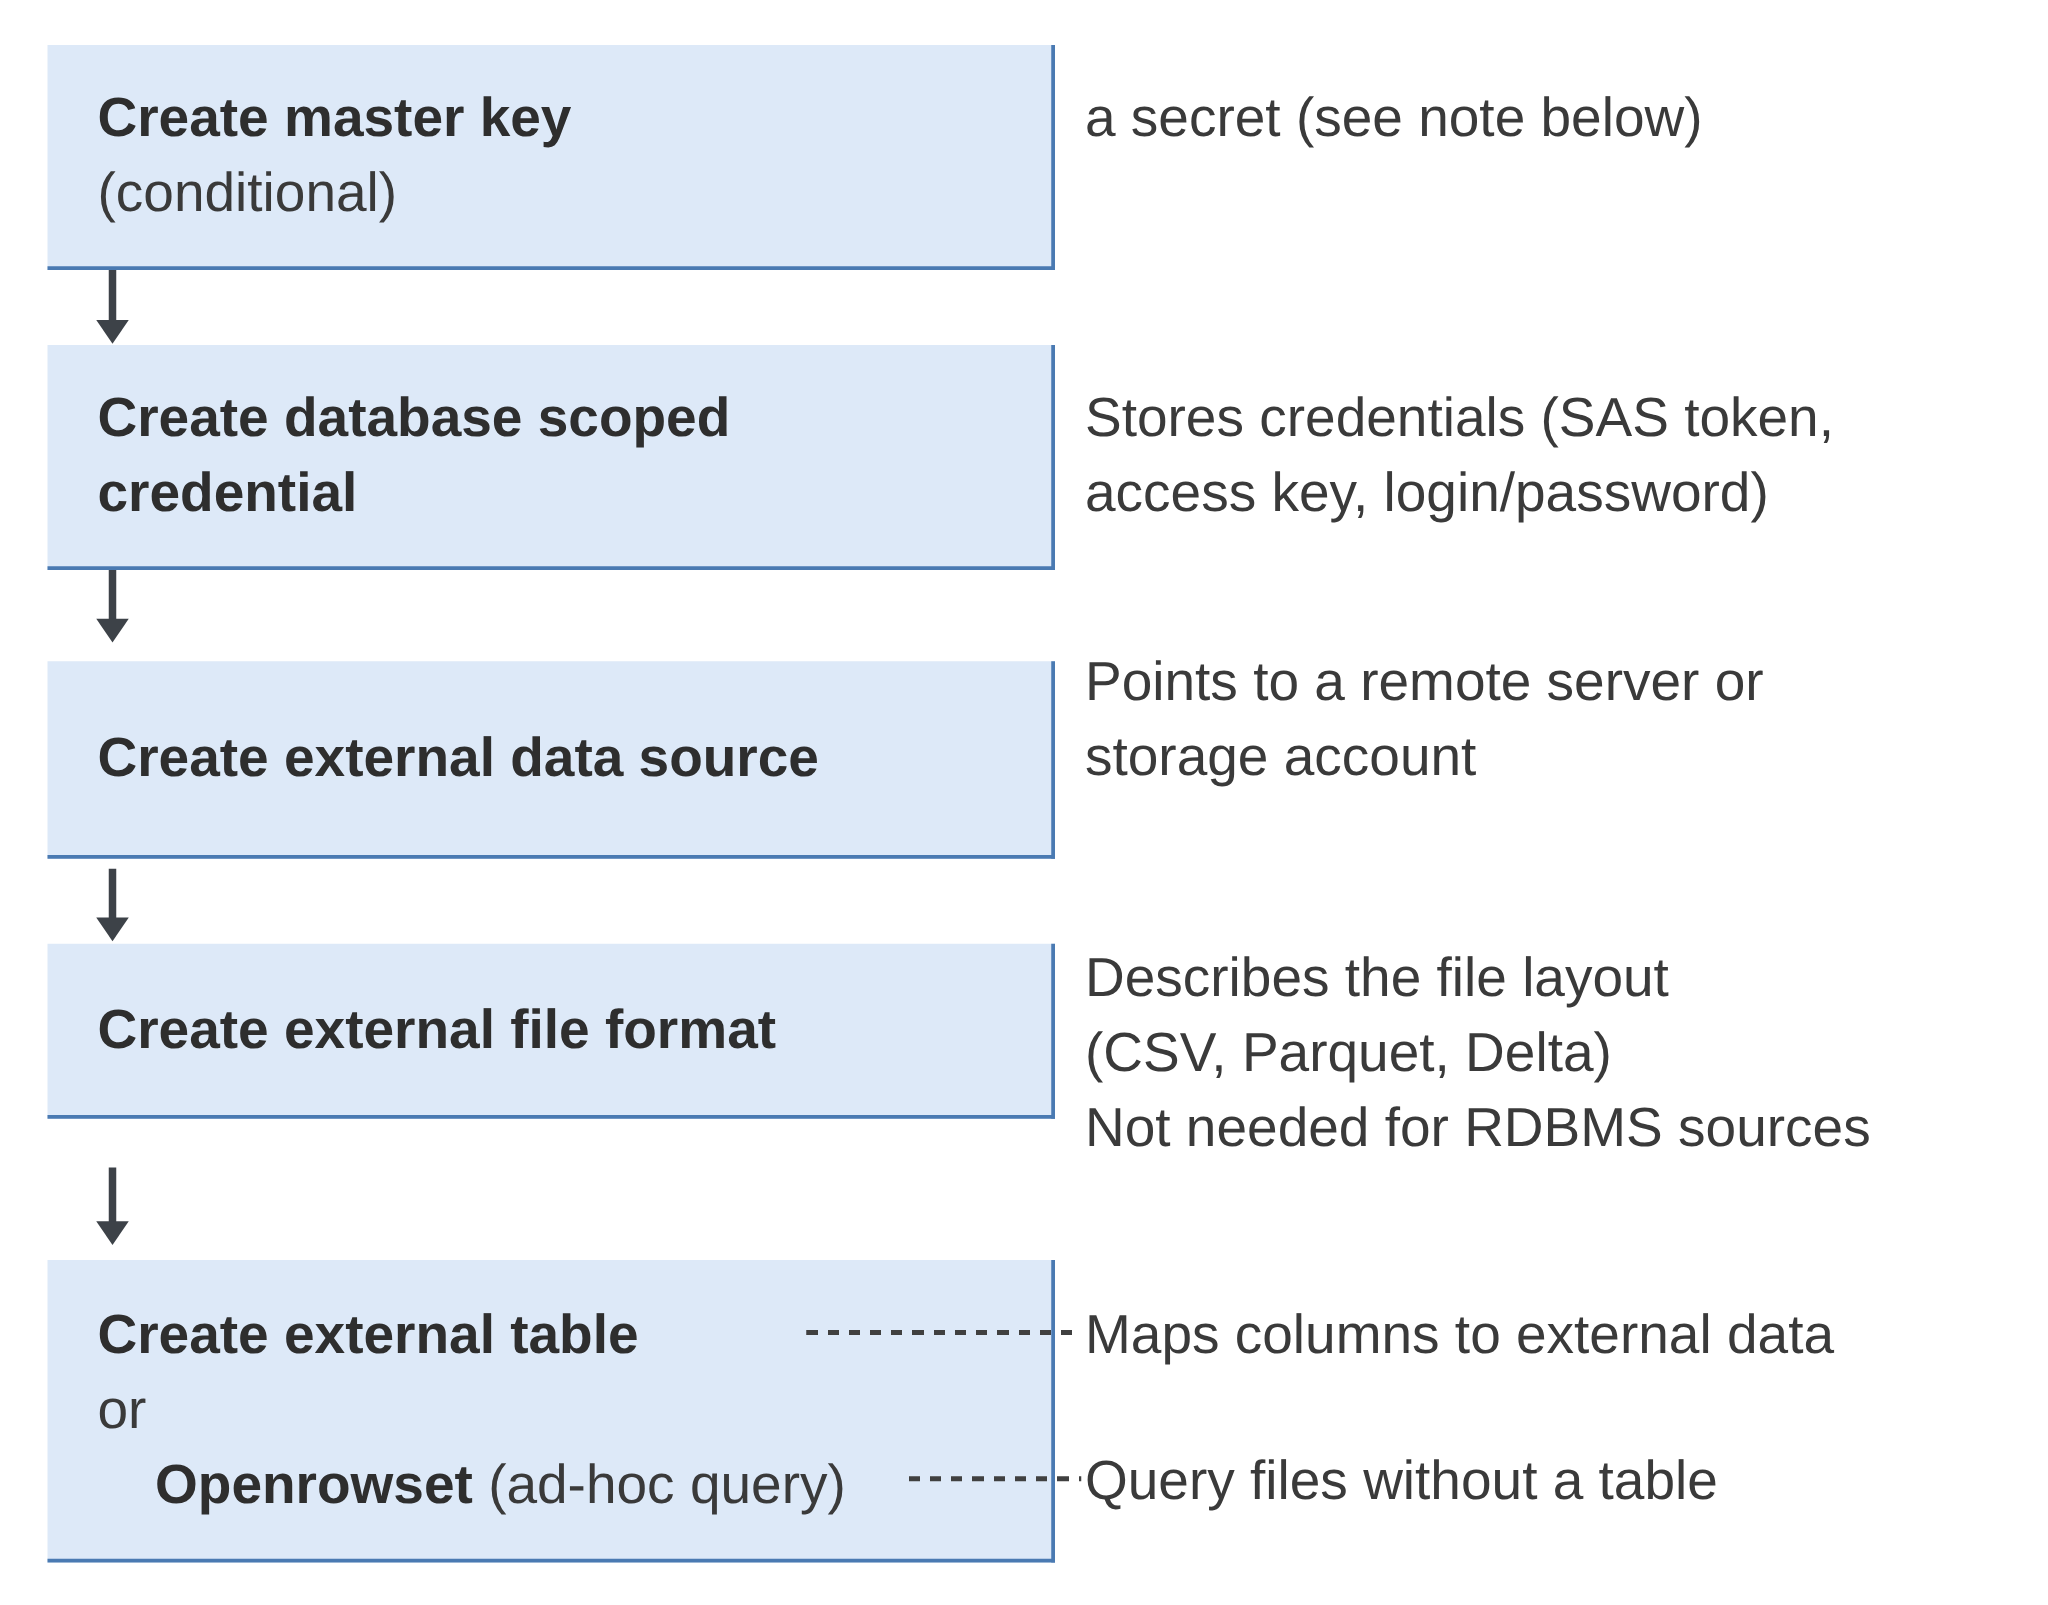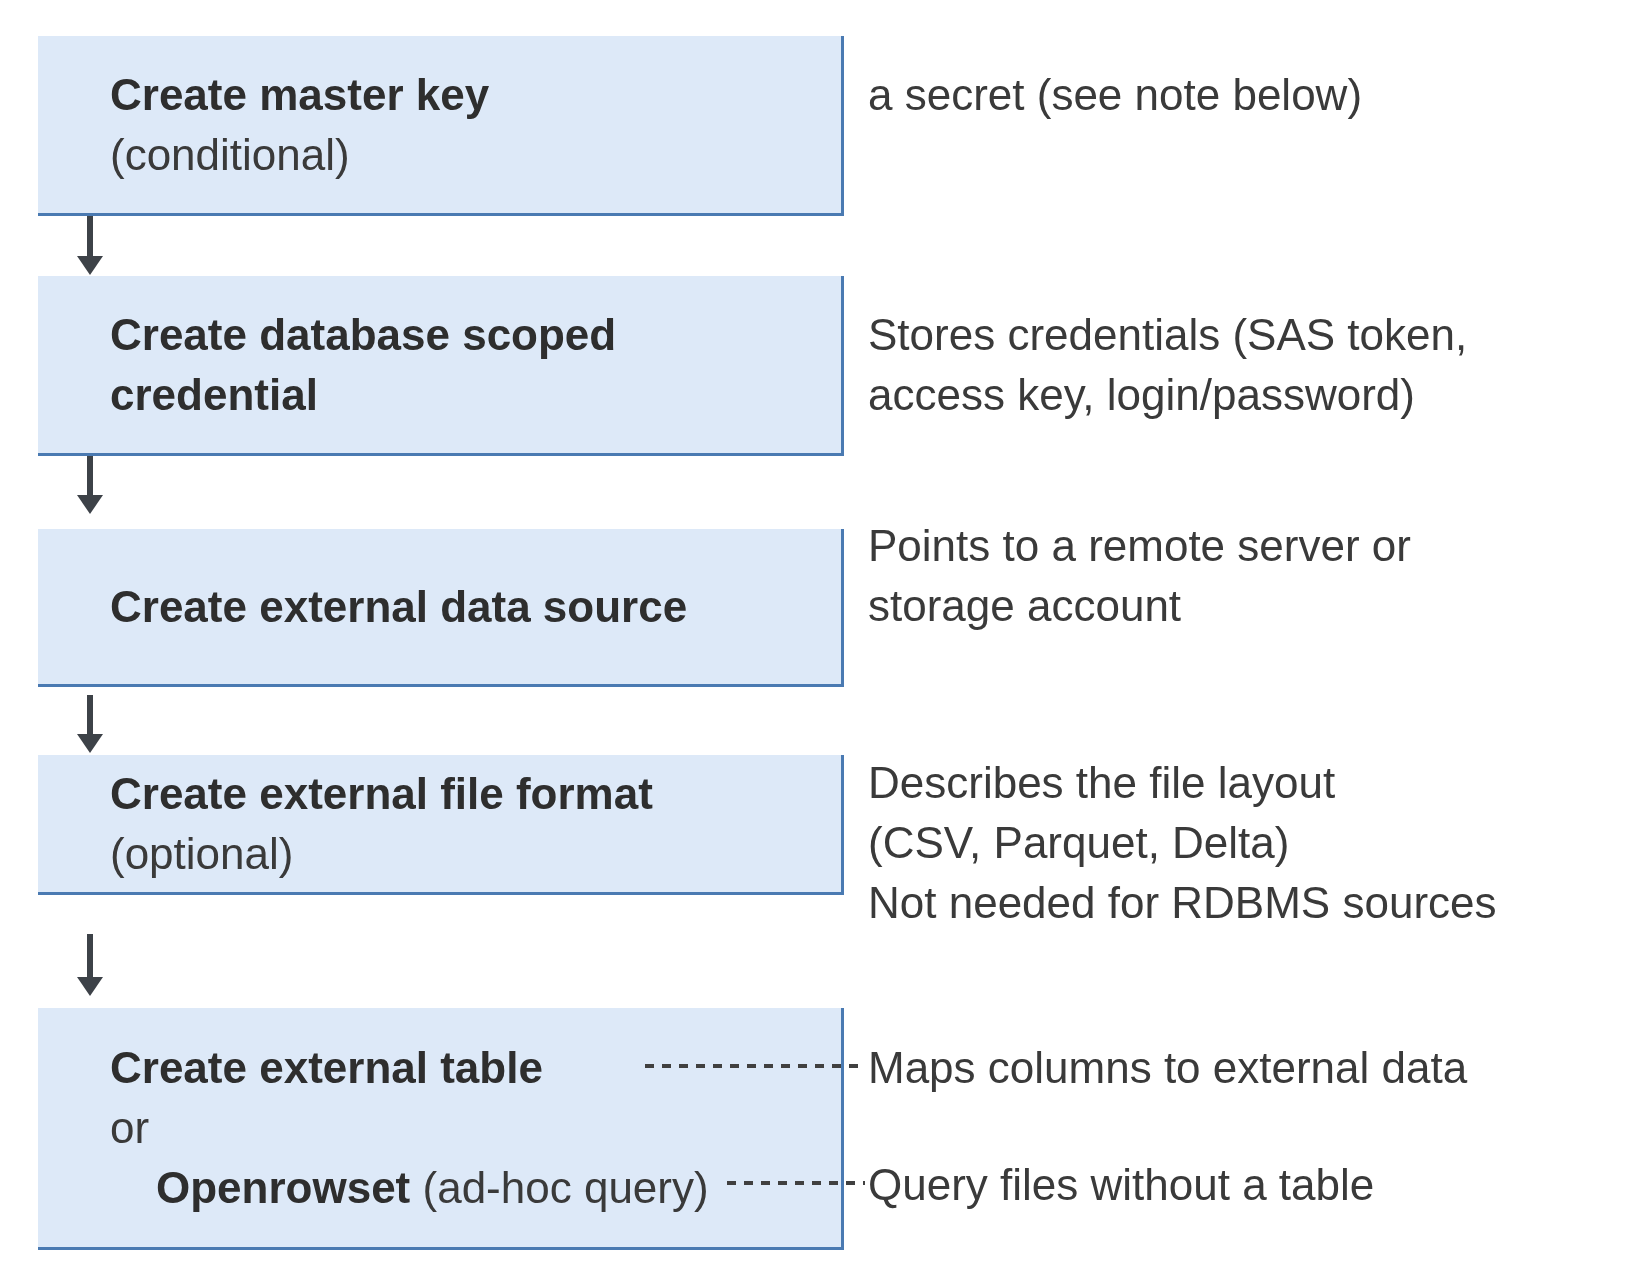--- a/index.html
+++ b/index.html
@@ -6,21 +6,21 @@
   body{font-family:"Liberation Sans","DejaVu Sans",sans-serif;}
   .canvas{position:relative;width:1638px;height:1284px;background:var(--bg,#ffffff);overflow:hidden;}
 
   
   .box{
     position:absolute;left:38px;width:806px;box-sizing:border-box;
     background:var(--box-fill,#dde9f8);
     border-right:3px solid var(--box-border,#4a7ab2);
     border-bottom:3px solid var(--box-border,#4a7ab2);
     display:flex;flex-direction:column;justify-content:center;
-    padding-left:72px;
+    padding-left:40px;
   }
   .bline{font-size:44px;line-height:60px;color:var(--note-text,#3a3a3a);white-space:nowrap;}
   .bline.bold{font-weight:bold;color:var(--title-text,#2e2e2e);}
   .bline .bold{font-weight:bold;color:var(--title-text,#2e2e2e);margin-left:46px;}
 
   
   .arrow{position:absolute;left:77px;width:26px;}
   .arrow .shaft{position:absolute;left:10px;top:0;bottom:17px;width:6px;background:var(--arrow,#3d4248);}
   .arrow .head{position:absolute;left:0;bottom:0;width:0;height:0;
     border-left:13px solid transparent;border-right:13px solid transparent;
@@ -63,21 +63,20 @@
     <div class="bline bold">Create external data source</div>
   </div>
 
   <div class="arrow" style="top:695px;height:58px">
     <div class="shaft"></div>
     <div class="head"></div>
   </div>
 
   <div class="box" style="top:755px;height:140px">
     <div class="bline bold">Create external file format</div>
-    <div class="bline">(optional)</div>
   </div>
 
   <div class="arrow" style="top:934px;height:62px">
     <div class="shaft"></div>
     <div class="head"></div>
   </div>
 
   <div class="box" style="top:1008px;height:242px">
     <div class="bline bold">Create external table</div>
     <div class="bline">or</div>

